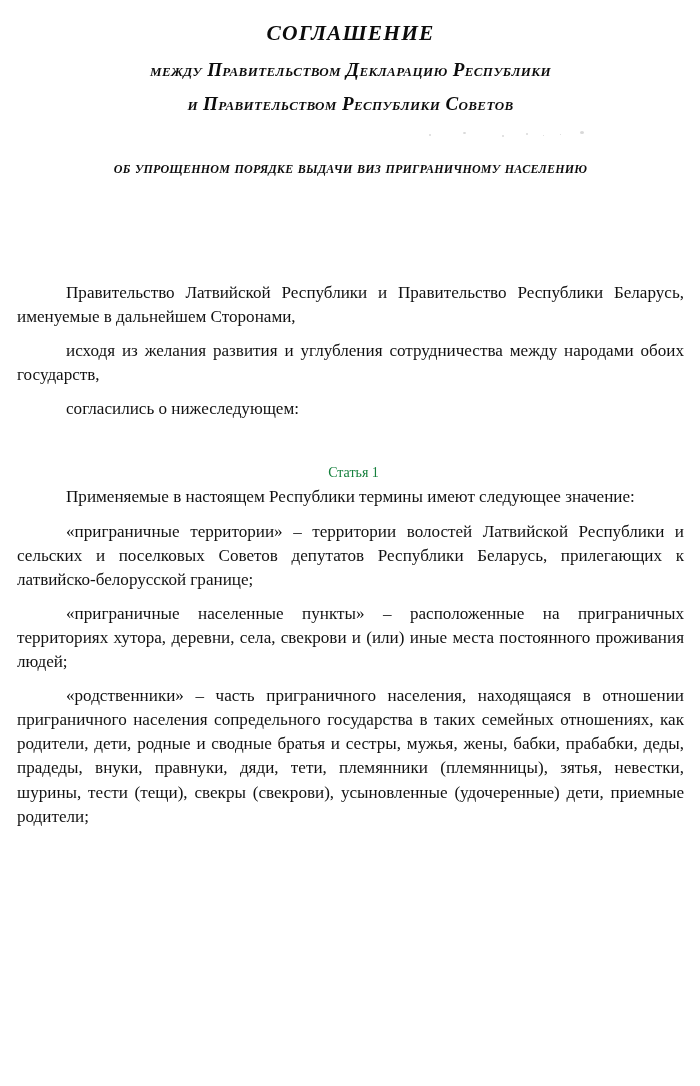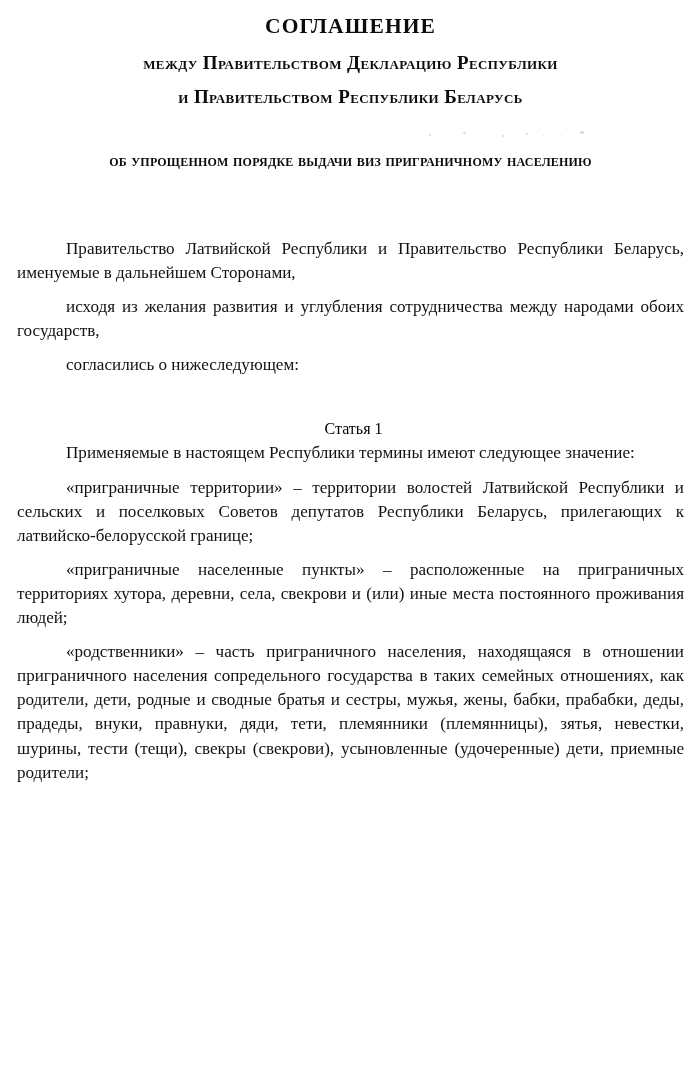--- a/index.html
+++ b/index.html
@@ -21,21 +21,22 @@
     position: relative;
     width: 700px;
     height: 1086px;
     box-sizing: border-box;
     padding: 0 16px 0 17px;
     background: #ffffff;
   }
 
   
   .title-block {
-    padding-top: 11px;
+    padding-top: 18px;
+    font-style: italic;
   }
   .title-line {
     text-align: center;
     font-weight: bold;
     color: #0c0c0c;
     letter-spacing: 0.1px;
     white-space: nowrap;
   }
   .title-line.l1 {
     font-size: 21.5px;
@@ -72,21 +73,21 @@
     position: absolute;
     display: block;
     width: 2px;
     height: 2px;
     background: #d8d8d8;
     border-radius: 50%;
   }
 
   
   .body-block {
-    margin-top: 62px;
+    margin-top: 99px;
   }
   p.para {
     margin: 0 0 0 0;
     text-indent: 49px;
     text-align: justify;
     font-size: 17.1px;
     line-height: 24.1px;
     color: #111111;
     hyphens: none;
   }
@@ -96,39 +97,39 @@
   p.para:last-child {
     text-align: justify;
   }
   p.para.no-justify {
     text-align: left;
     font-family: Liberation Serif, serif;
   }
 
   .article-heading {
     text-align: center;
-    font-size: 16px;
+    font-size: 14px;
     line-height: 24px;
     margin: 40px 0 0 0;
     padding-left: 6px;
-    color: #000000;
+    color: #15803d;
   }
   .after-heading {
     margin-top: 12px;
   }
 </style>
 </head>
 <body>
 
 <div class="page">
 
   <div class="title-block">
     <div class="title-line l1">СОГЛАШЕНИЕ</div>
     <div class="title-line l2">между Правительством Декларацию Республики</div>
-    <div class="title-line l3">и Правительством Республики Беларусь</div>
+    <div class="title-line l3">и Правительством Республики Советов</div>
     <div class="title-line l4">об упрощенном порядке выдачи виз приграничному населению</div>
   </div>
 
   <div class="speckle-row">
     <i style="left:4px;  top:3px;"></i>
     <i style="left:38px; top:1px; width:3px;"></i>
     <i style="left:77px; top:4px;"></i>
     <i style="left:101px;top:2px;"></i>
     <i style="left:118px;top:4px; width:1px; height:1px;"></i>
     <i style="left:135px;top:3px; width:1px; height:1px;"></i>

